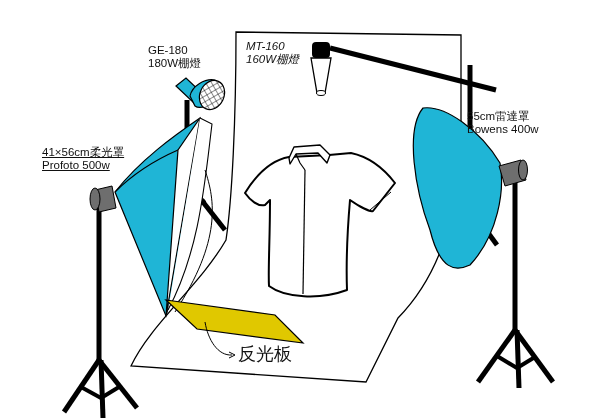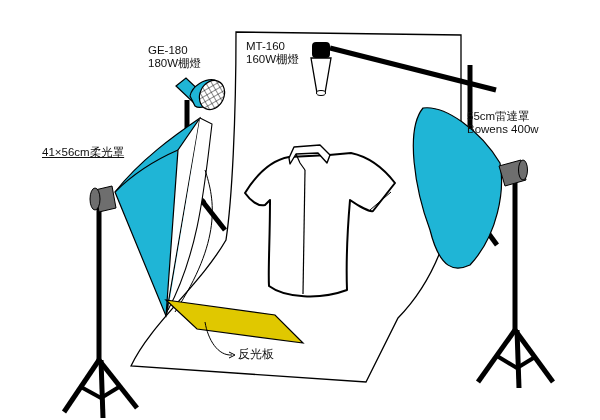--- a/index.html
+++ b/index.html
@@ -1,20 +1,20 @@
 <!DOCTYPE html>
 <html><head>
 <meta charset="utf-8">
 <style>
   html, body { margin: 0; padding: 0; background: #ffffff; }
   #stage { position: relative; width: 600px; height: 420px; overflow: hidden; background: #ffffff; }
   #scene { position: absolute; left: 0; top: 0; }
   .label { position: absolute; font-family: "Liberation Sans", "DejaVu Sans", sans-serif; font-size: 11.5px; line-height: 13px; color: #111; white-space: nowrap; }
   .label span { display: block; }
-  .label-big { font-size: 12px; line-height: 17px; color: #111; }
+  .label-big { font-size: 18px; line-height: 17px; color: #111; }
 </style>
 </head>
 <body>
 
 <div id="stage">
   <svg id="scene" width="600" height="420" viewBox="0 0 600 420" xmlns="http://www.w3.org/2000/svg">
 
     <g>
       <path d="M236,32 L461,35 L461,120 C462,210 440,275 398,318 L366,382 L131,366 C150,325 200,285 226,240 C232,200 236,120 236,32 Z" fill="#ffffff" stroke="#000" stroke-width="1.3"></path>
     </g>
@@ -97,28 +97,29 @@
       <path d="M499,166 L521,160 L526,180 L505,186 Z" fill="#6e6e6e" stroke="#000" stroke-width="1"></path>
       <ellipse cx="523" cy="170" rx="4.5" ry="10" fill="#6e6e6e" stroke="#000" stroke-width="1"></ellipse>
     </g>
   </svg>
 
   <div class="label" style="left:148px; top:44px;">
     <span>GE-180</span>
     <span>180W棚燈</span>
   </div>
 
-  <div class="label" style="left:246px; top:40px;">
+  <div class="label" style="left:246px; top:40px;font-style:italic;">
     <span>MT-160</span>
     <span>160W棚燈</span>
   </div>
 
   <div class="label" style="left:467px; top:110px;">
     <span>55cm雷達罩</span>
     <span>Bowens 400w</span>
   </div>
 
   <div class="label" style="left:42px; top:146px;text-decoration:underline;">
     <span>41×56cm柔光罩</span>
+    <span>Profoto 500w</span>
   </div>
 
   <div class="label label-big" style="left:238px; top:346px;">反光板</div>
 </div>
 
 </body></html>

